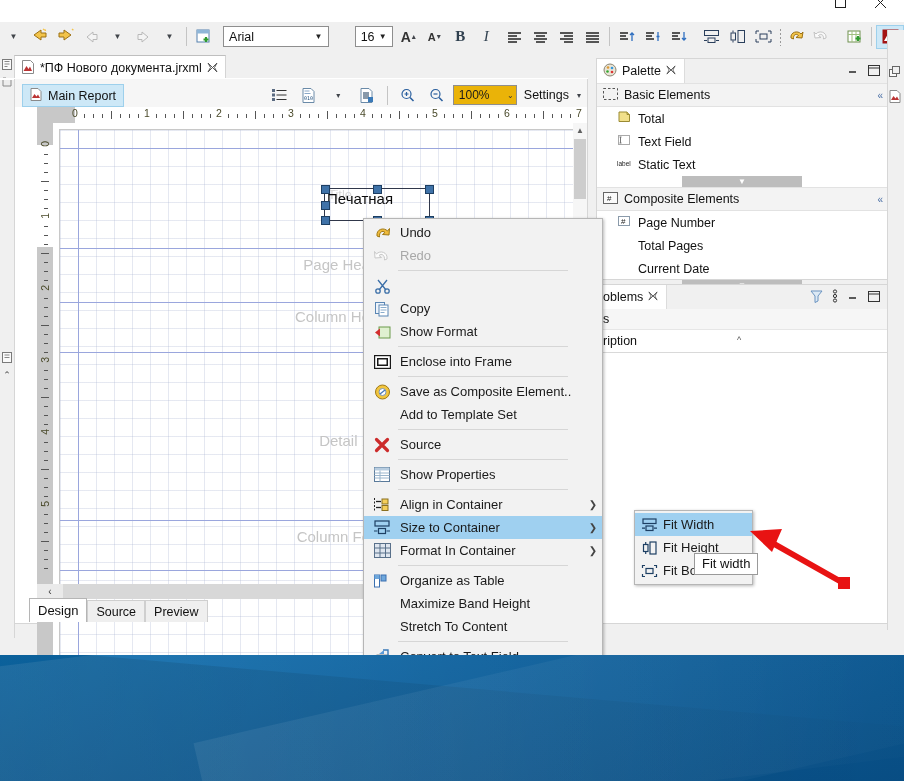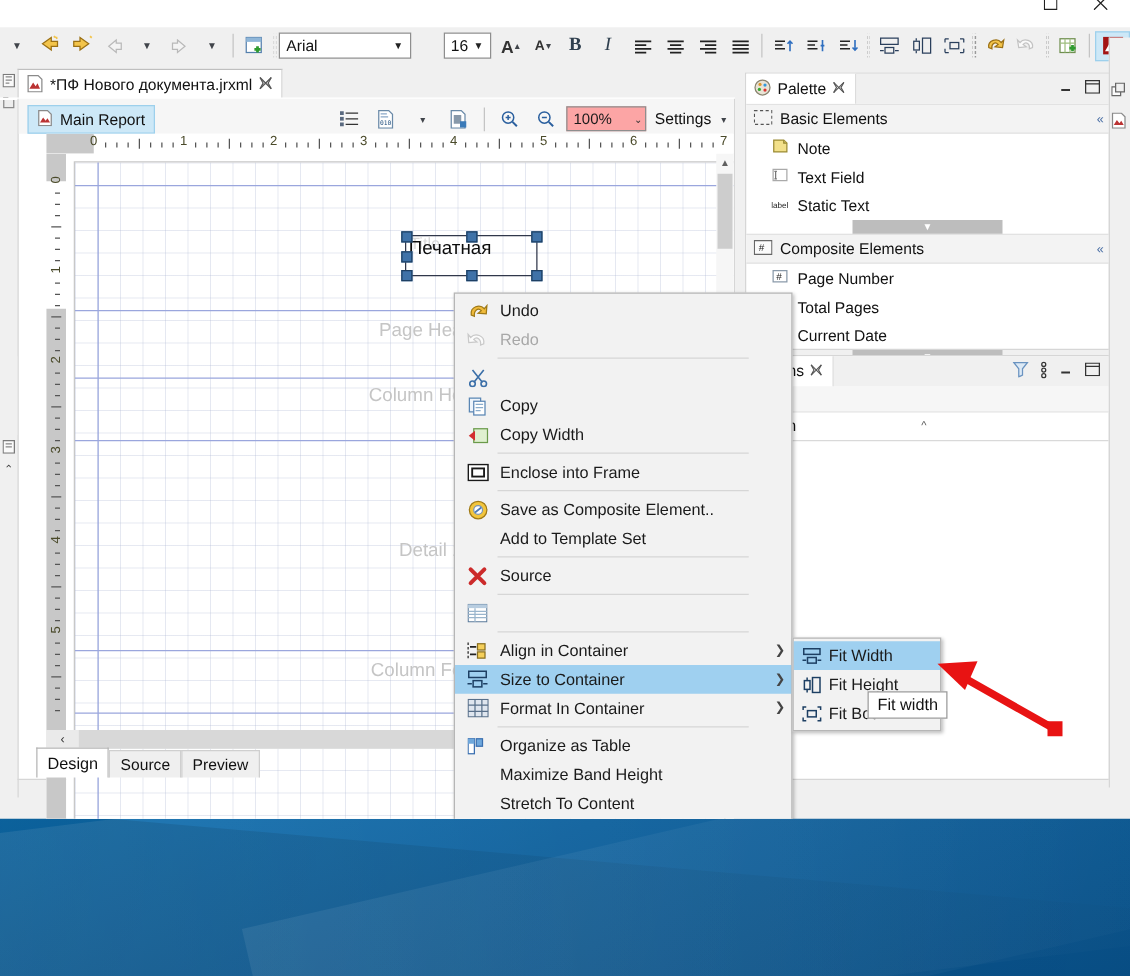--- a/index.html
+++ b/index.html
@@ -55,21 +55,21 @@
   .tabunder{position:absolute;left:0;top:78px;width:588px;height:2px;background:#ffffff;}
 
   
   .editor{position:absolute;left:14px;top:79px;width:574px;height:545px;background:#fff;
     border:1px solid #d6d6d6;border-top:none;box-sizing:border-box;}
   .edbar{position:absolute;left:0;top:0;width:100%;height:28px;background:#f6f6f6;
     display:flex;align-items:flex-end;}
   .mainrep{margin-left:7px;height:21px;display:flex;align-items:center;gap:5px;padding:0 7px;
     background:#cde8f7;border:1px solid #9dd0ec;font-size:12.5px;color:#111;}
   .edbar-right{margin-left:auto;display:flex;align-items:center;gap:3px;padding-right:6px;}
-  .zoomcombo{width:64px;height:20px;border:1px solid #8e8e8e;background:#fca5a5;display:flex;
+  .zoomcombo{width:64px;height:20px;border:1px solid #8e8e8e;background:#eab308;display:flex;
     align-items:center;padding:0 2px 0 5px;font-size:12px;box-sizing:border-box;}
   .settings{display:flex;align-items:center;gap:7px;font-size:12.5px;color:#111;margin-left:4px;}
 
   
   .hruler{position:absolute;left:22px;top:28px;width:550px;height:16px;background:#fff;
     overflow:hidden;font-size:10px;color:#5a4a2a;}
   .hruler .grayblk{position:absolute;left:0;top:0;width:38px;height:16px;background:#c8c8c8;}
   .hruler .ticks{position:absolute;left:0;top:0;height:16px;width:550px;}
   .hnum{position:absolute;top:0px;font-size:10.5px;color:#4a4a2a;}
   .htk{position:absolute;background:#555;}
@@ -142,23 +142,23 @@
     padding-left:6px;font-size:12.5px;color:#111;background:#f6f6f6;}
   .pcolhdr{height:22px;border-bottom:1px solid #d9d9d9;display:flex;align-items:center;
     padding-left:6px;font-size:12.5px;color:#111;position:relative;}
   .pcolhdr .sortmk{position:absolute;left:140px;top:5px;color:#555;font-size:9px;}
 
   
   .rightrail{position:absolute;right:0;top:30px;width:16px;height:600px;background:#f0f0f0;
     border-left:1px solid #d6d6d6;}
 
   
-  .ctx{position:absolute;left:363px;top:218px;width:271px;background:#f2f2f2;
+  .ctx{position:absolute;left:363px;top:218px;width:240px;background:#f2f2f2;
     border:1px solid #b6b6b6;box-shadow:1px 1px 3px rgba(0,0,0,.28);z-index:50;
-    padding:2px 0;box-sizing:border-box;margin-top:16px;}
+    padding:2px 0;box-sizing:border-box;}
   .mi{height:23px;display:flex;align-items:center;position:relative;font-size:13px;color:#1a1a1a;}
   .mi .ic{width:36px;height:23px;display:flex;align-items:center;justify-content:center;}
   .mi .lb{flex:1;}
   .mi .arr{width:18px;text-align:center;color:#444;font-size:10px;}
   .mi.dis{color:#a8a8a8;}
   .mi.sel{background:#9fd0f0;}
   .msep{height:1px;background:#d6d6d6;margin:3px 34px 3px 34px;}
 
   .submenu{position:absolute;left:634px;top:510px;width:119px;background:#f2f2f2;
     border:1px solid #b6b6b6;box-shadow:1px 1px 3px rgba(0,0,0,.28);z-index:60;padding:2px 0;
@@ -703,21 +703,21 @@
       <span>Basic Elements</span>
       <span class="chev">«</span>
     </div>
     <div class="pitem">
       <span class="gi">
         <svg width="14" height="14" viewBox="0 0 14 14">
             <path d="M2 2h8l2.5 2.5v7h-10.5z" fill="#f2e08a" stroke="#9a8a33"></path>
             <path d="M10 2v2.5h2.5" fill="#d8c56a" stroke="#9a8a33"></path>
           </svg>
       </span>
-      <span>Note</span>
+      <span>Total</span>
     </div>
     <div class="pitem">
       <span class="gi">
         <svg width="14" height="14" viewBox="0 0 14 14">
             <rect x="1.5" y="2.5" width="11" height="9" fill="#fff" stroke="#aaa"></rect>
             <path d="M3.5 4v6M2.5 4h2M2.5 10h2" stroke="#777"></path>
           </svg>
       </span>
       <span>Text Field</span>
     </div>
@@ -867,21 +867,21 @@
         <span class="lb">Copy</span>
         <span class="arr"></span>
       </div>
       <div class="mi">
         <span class="ic">
           <svg width="17" height="16" viewBox="0 0 17 16">
             <rect x="5" y="3" width="11" height="11" fill="#dff0d0" stroke="#6a9a4a"></rect>
             <path d="M1 8.5 L6 4.5 L6 12.5 Z" fill="#d32f2f"></path>
           </svg>
         </span>
-        <span class="lb">Copy Width</span>
+        <span class="lb">Show Format</span>
         <span class="arr"></span>
       </div>
       <div class="msep"></div>
       <div class="mi">
         <span class="ic">
           <svg width="17" height="14" viewBox="0 0 17 14">
             <rect x="0.5" y="0.5" width="16" height="13" fill="#fff" stroke="#1a1a1a" stroke-width="1.4"></rect>
             <rect x="3" y="3" width="11" height="8" fill="#1a1a1a"></rect>
             <rect x="4.5" y="4.5" width="8" height="5" fill="#fff"></rect>
           </svg>
@@ -918,20 +918,21 @@
       </div>
       <div class="msep"></div>
       <div class="mi">
         <span class="ic">
           <svg width="16" height="15" viewBox="0 0 16 15">
             <rect x="0.5" y="0.5" width="15" height="14" fill="#fff" stroke="#5a7a9a"></rect>
             <rect x="0.5" y="0.5" width="15" height="3" fill="#b8cde0"></rect>
             <path d="M0.5 6h15M0.5 8.5h15M0.5 11h15M6 3.5v11" stroke="#9ab5cc"></path>
           </svg>
         </span>
+        <span class="lb">Show Properties</span>
         <span class="arr"></span>
       </div>
       <div class="msep"></div>
       <div class="mi">
         <span class="ic">
           <svg width="18" height="15" viewBox="0 0 18 15">
             <path d="M1.5 1v13" stroke="#222" stroke-dasharray="2 1.5"></path>
             <path d="M3 4.5h5" stroke="#222" stroke-width="1.3"></path>
             <path d="M3 10.5h5" stroke="#222" stroke-width="1.3"></path>
             <rect x="9" y="2" width="6" height="5" fill="#f5cf5a" stroke="#8a7020"></rect>

